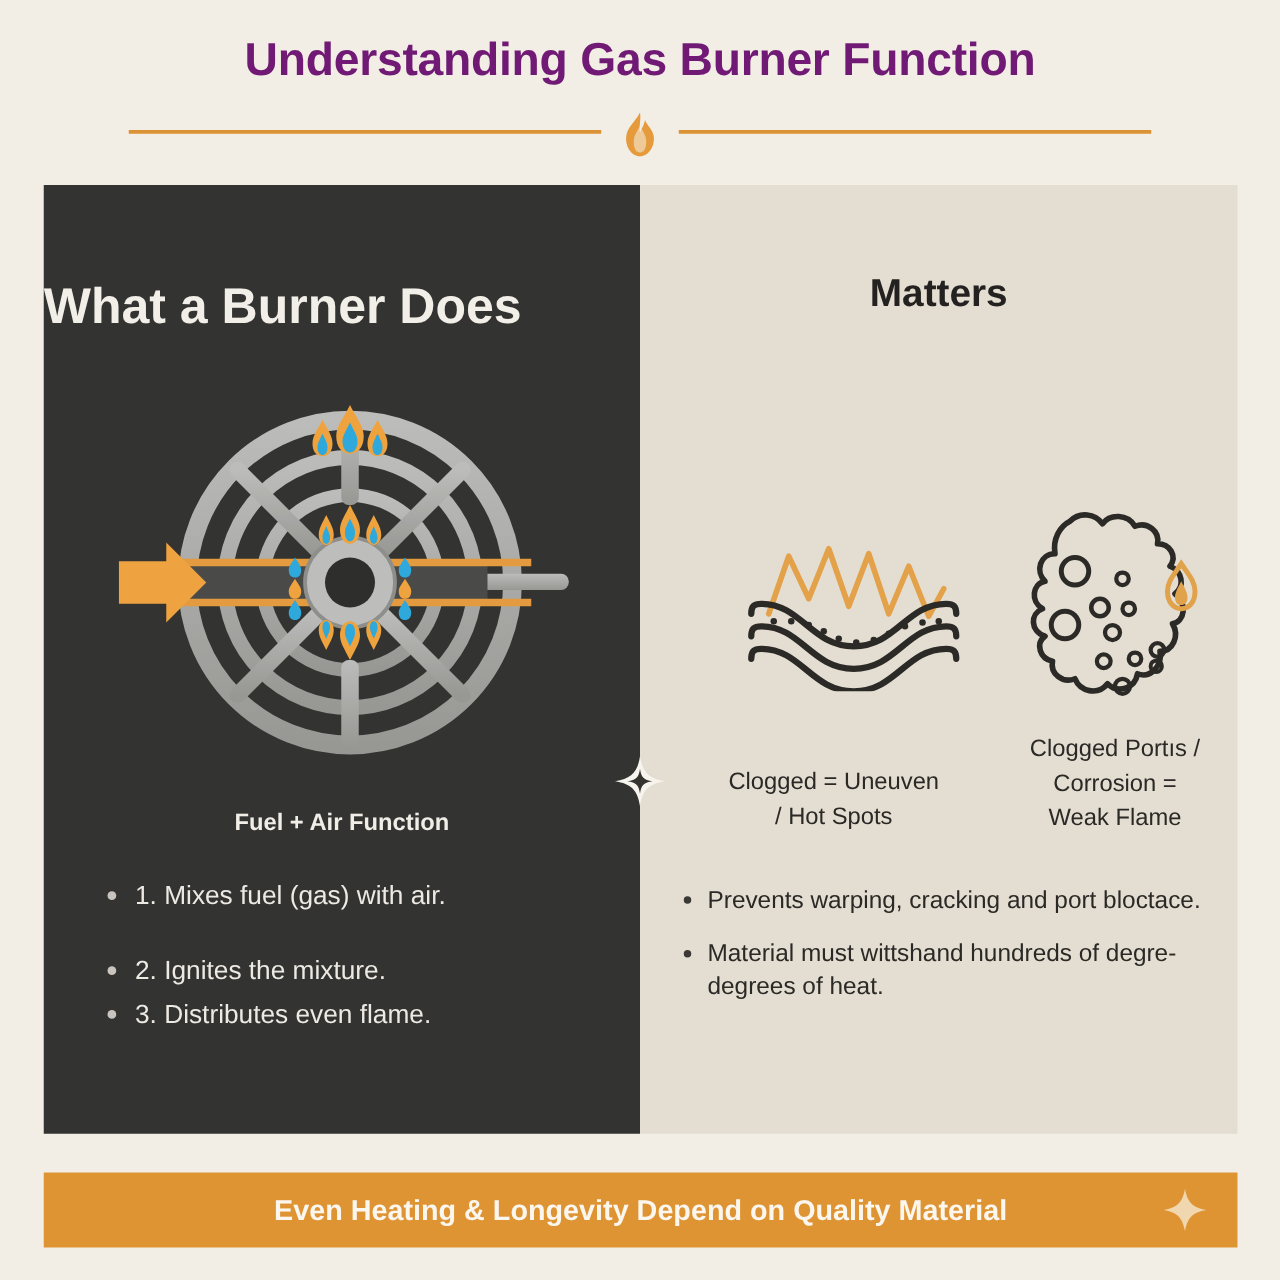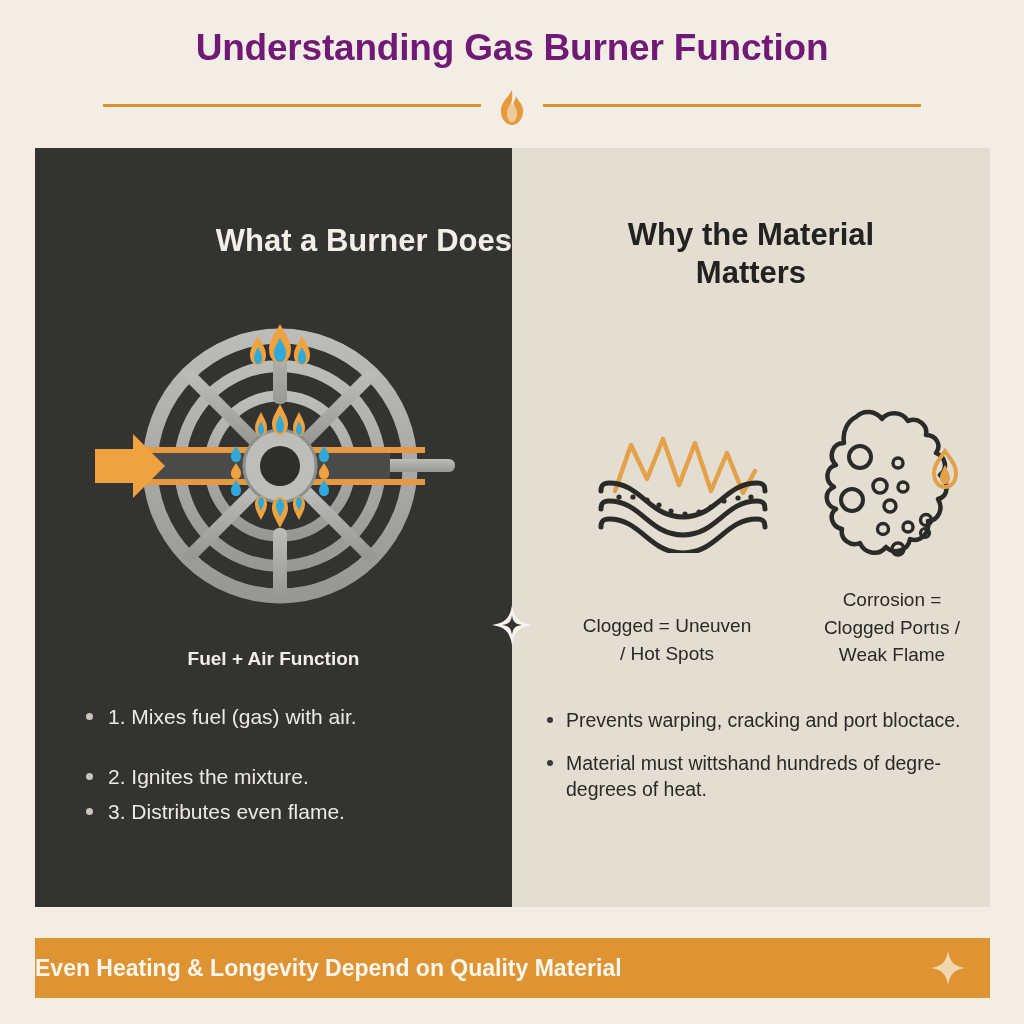--- a/index.html
+++ b/index.html
@@ -37,22 +37,22 @@
   }
   .panel-right{
     position:absolute;left:477px;top:0;width:478px;height:759px;
     background:#E4DED2;
   }
   .divider-star{
     position:absolute;left:455px;top:455px;width:44px;height:44px;z-index:6;
   }
 
   .h2-left{
-    position:absolute;left:0;top:75px;width:477px;text-align:right;
-    font-size:31px;font-weight:bold;color:#F2EFE9;
+    position:absolute;left:0;top:75px;width:477px;text-align:left;
+    font-size:40px;font-weight:bold;color:#F2EFE9;
   }
   .h2-right{
     position:absolute;left:20px;top:68px;width:438px;text-align:center;
     font-size:31px;font-weight:bold;color:#232220;line-height:1.22;
   }
 
   
   .burner{position:absolute;left:60px;top:168px;width:370px;height:300px;}
   .caption-fuel{
     position:absolute;left:0;top:500px;width:477px;text-align:center;
@@ -93,21 +93,21 @@
     content:"";position:absolute;left:7px;top:9px;
     width:6px;height:6px;border-radius:50%;background:#3A3936;
   }
 
   
   .footer{
     position:absolute;left:35px;top:938px;width:955px;height:60px;
     background:#DF9434;
   }
   .footer-text{
-    position:absolute;left:0;top:17px;width:955px;
+    position:absolute;left:0;top:17px;width:955px;text-align:center;
     font-size:23px;font-weight:bold;color:#FBF6EE;
   }
   .footer-star{position:absolute;right:24px;top:12px;width:36px;height:36px;}
 </style>
 </head>
 <body>
 
 <div class="page">
 
   <div class="header">
@@ -209,21 +209,20 @@
 
       <div class="list-left">
         <div class="li-l gap">1. Mixes fuel (gas) with air.</div>
         <div class="li-l">2. Ignites the mixture.</div>
         <div class="li-l">3. Distributes even flame.</div>
       </div>
     </div>
 
     <div class="panel-right">
       <div class="h2-right">
-        <div>Why the Material</div>
         <div>Matters</div>
       </div>
 
       <svg class="icon-wave" viewBox="0 0 180 140">
         <g fill="none" stroke="#E3A košt"></g>
 
         <polyline points="22,78 38,32 54,66 70,26 86,72 102,30 118,78 134,40 150,80 162,58" fill="none" stroke="#E3A24A" stroke-width="4.5" stroke-linejoin="round" stroke-linecap="round"></polyline>
 
         <path d="M8 78 C8 72 10 70 16 70 C48 70 56 104 90 104 C124 104 132 70 164 70 C170 70 172 72 172 78" fill="none" stroke="#2B2A27" stroke-width="5" stroke-linecap="round"></path>
         <path d="M8 96 C8 90 10 88 16 88 C48 88 56 122 90 122 C124 122 132 88 164 88 C170 88 172 90 172 96" fill="none" stroke="#2B2A27" stroke-width="5" stroke-linecap="round"></path>
@@ -268,22 +267,22 @@
           <path d="M133 62 C130 68 128 71 128 75 C128 79 130 81 133 81 C136 81 138 79 138 75 C138 71 136 68 133 62 Z" fill="#E0A24A"></path>
         </g>
       </svg>
 
       <div class="cap-wave">
         <div>Clogged = Uneuven</div>
         <div>/ Hot Spots</div>
       </div>
 
       <div class="cap-corr">
+        <div>Clogged Portıs /</div>
         <div>Corrosion =</div>
-        <div>Clogged Portıs /</div>
         <div>Weak Flame</div>
       </div>
 
       <div class="list-right">
         <div class="li-r">Prevents warping, cracking and port bloctace.</div>
         <div class="li-r">Material must wittshand hundreds of degre-degrees of heat.</div>
       </div>
     </div>
 
     <svg class="divider-star" viewBox="0 0 44 44">

